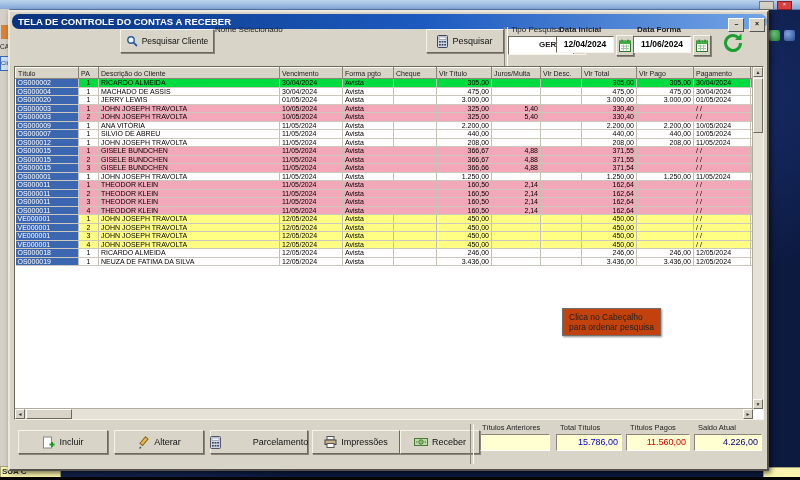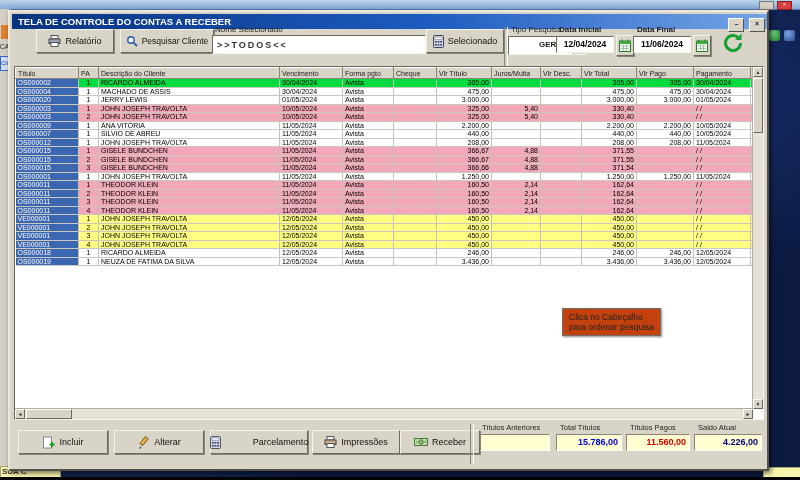--- a/index.html
+++ b/index.html
@@ -35,21 +35,21 @@
   .taskbar{position:absolute;left:0;top:477px;width:800px;height:3px;background:#050505;z-index:1;}
   .deskfrag{position:absolute;width:11px;height:11px;z-index:1;border-radius:2px;}
   #deskfrag1{left:769px;top:30px;background:radial-gradient(circle at 35% 35%,#6fd67f,#1f7a2f);}
   #deskfrag2{left:784px;top:30px;background:radial-gradient(circle at 35% 35%,#7fa4e0,#2a4a90);}
   
   .win{position:absolute;left:8px;top:10px;width:757px;height:457px;background:#d8d4c8;
     border:2px solid;border-color:#ece8de #55504a #55504a #ece8de;z-index:5;
     box-shadow:2px 2px 5px rgba(0,0,0,.55);}
   .titlebar{position:absolute;left:2px;top:2px;width:749px;height:15px;
     background:linear-gradient(90deg,#08337e 0%,#1d5bc0 55%,#74a4e6 100%);
-    color:#fff;font-size:9.5px;font-weight:bold;line-height:15px;padding-left:6px;}
+    color:#fff;font-size:9.5px;font-weight:bold;line-height:15px;padding-left:6px;border-radius:7px;}
   .winbtns{position:absolute;right:2px;top:1px;}
   .wbtn{display:inline-block;width:14px;height:12px;margin-left:2px;background:#d8d4c8;
     border:1px solid;border-color:#fff #555 #555 #fff;font-size:7px;line-height:10px;
     text-align:center;color:#111;font-weight:bold;}
   
   .btn3d{position:absolute;display:flex;align-items:center;justify-content:center;gap:4px;
     background:#d8d4c8;border:1px solid;border-color:#f6f3ea #6d685c #6d685c #f6f3ea;
     box-shadow:1px 1px 0 #8a8578;font-size:9px;color:#111;cursor:pointer;}
   #btn-report{left:26px;top:17px;width:76px;height:22px;}
   #btn-searchclient{left:110px;top:17px;width:92px;height:22px;font-size:8.5px;}
@@ -110,21 +110,21 @@
     z-index:9;line-height:10px;white-space:nowrap;}
   
   .fbtn{top:418px;height:22px;}
   #btn-incluir{left:8px;width:88px;} #btn-alterar{left:104px;width:88px;}
   #btn-parcelamento{left:200px;width:96px;gap:32px;} #btn-impressoes{left:302px;width:86px;}
   #btn-receber{left:390px;width:78px;align-items:center;}
   #fsep{left:460px;top:412px;height:40px;}
   #summary{position:absolute;left:466px;top:408px;width:288px;height:47px;}
   .sumlbl{position:absolute;top:3px;font-size:7.5px;color:#222;white-space:nowrap;}
   .sumbox{position:absolute;top:14px;height:17px;background:#ffffd2;border:1px solid;
-    border-color:#8a8578 #fff #fff #8a8578;font-size:9px;font-weight:bold;text-align:right;
+    border-color:#8a8578 #fff #fff #8a8578;font-size:9px;font-weight:normal;text-align:right;
     line-height:15px;padding:0 3px;box-sizing:border-box;color:#111;}
   #lbl-prev{left:6px}  #box-prev{left:4px;width:70px}
   #lbl-total{left:84px} #box-total{left:80px;width:66px;color:var(--total-col)}
   #lbl-paid{left:154px} #box-paid{left:150px;width:64px;color:var(--paid-col)}
   #lbl-bal{left:222px}  #box-bal{left:218px;width:68px;color:var(--bal-col)}
   .icon{display:inline-block;flex:none;}
 </style>
 </head>
 <body>
 
@@ -145,51 +145,42 @@
 
 <div class="win">
   <div class="titlebar">
     <span>TELA DE CONTROLE DO CONTAS A RECEBER</span>
     <span class="winbtns">
       <span class="wbtn">–</span>
       <span class="wbtn">×</span>
     </span>
   </div>
 
-  <div class="btn3d" id="btn-report">
-    <svg class="icon" width="13" height="12" viewBox="0 0 13 12">
-        <rect x="3" y="0.5" width="7" height="3.5" fill="#f2f2f2" stroke="#555"></rect>
-        <rect x="1" y="4" width="11" height="4.5" fill="#9aa4b4" stroke="#444"></rect>
-        <rect x="3" y="7.5" width="7" height="4" fill="#fff" stroke="#555"></rect>
-      </svg>
-    <span>Relatório</span>
-  </div>
   <div class="btn3d" id="btn-searchclient">
     <svg class="icon" width="12" height="12" viewBox="0 0 12 12">
         <circle cx="5" cy="5" r="3.2" fill="#eef4ff" stroke="#2a5aa8" stroke-width="1.4"></circle>
         <line x1="7.6" y1="7.6" x2="11" y2="11" stroke="#2a5aa8" stroke-width="1.8"></line>
       </svg>
     <span>Pesquisar Cliente</span>
   </div>
   <span class="minilbl" id="lbl-nome">Nome Selecionado</span>
-  <input id="input-nome" value="&gt;&gt;TODOS&lt;&lt;" style="">
   <div class="btn3d" id="btn-recalc">
     <svg class="icon" width="11" height="13" viewBox="0 0 11 13">
         <rect x="0.5" y="0.5" width="10" height="12" rx="1" fill="#cdd8ec" stroke="#445"></rect>
         <rect x="2" y="2" width="7" height="2.5" fill="#fff" stroke="#667" stroke-width="0.5"></rect>
         <g fill="#445">
           <rect x="2" y="6" width="1.8" height="1.6"></rect>
           <rect x="4.6" y="6" width="1.8" height="1.6"></rect>
           <rect x="7.2" y="6" width="1.8" height="1.6"></rect>
           <rect x="2" y="9" width="1.8" height="1.6"></rect>
           <rect x="4.6" y="9" width="1.8" height="1.6"></rect>
           <rect x="7.2" y="9" width="1.8" height="1.6"></rect>
         </g>
       </svg>
-    <span>Selecionado</span>
+    <span>Pesquisar</span>
   </div>
   <div class="vsep" id="vsep1"></div>
   <span class="minilbl" id="lbl-tipo">Tipo Pesquisa</span>
   <div id="combo-tipo">
     <span class="combo-val">GERAL</span>
     <span class="combo-arrow">▼</span>
   </div>
   <span class="minilbl" id="lbl-dini">Data Inicial</span>
   <div class="datebox" id="date-ini">12/04/2024</div>
   <div class="btn3d calbtn" id="cal-ini">
@@ -199,21 +190,21 @@
         <line x1="3" y1="0.5" x2="3" y2="3" stroke="#2a7a2a"></line>
         <line x1="9" y1="0.5" x2="9" y2="3" stroke="#2a7a2a"></line>
         <g stroke="#9cc79c">
           <line x1="2" y1="7" x2="10" y2="7"></line>
           <line x1="2" y1="9.5" x2="10" y2="9.5"></line>
           <line x1="4.5" y1="5.5" x2="4.5" y2="11.5"></line>
           <line x1="7.5" y1="5.5" x2="7.5" y2="11.5"></line>
         </g>
       </svg>
   </div>
-  <span class="minilbl" id="lbl-dfin">Data Final</span>
+  <span class="minilbl" id="lbl-dfin">Data Forma</span>
   <div class="datebox" id="date-fin">11/06/2024</div>
   <div class="btn3d calbtn" id="cal-fin">
     <svg class="icon" width="12" height="13" viewBox="0 0 12 13">
         <rect x="0.5" y="2" width="11" height="10.5" fill="#fff" stroke="#2a7a2a"></rect>
         <rect x="0.5" y="2" width="11" height="3" fill="#3faf3f"></rect>
         <line x1="3" y1="0.5" x2="3" y2="3" stroke="#2a7a2a"></line>
         <line x1="9" y1="0.5" x2="9" y2="3" stroke="#2a7a2a"></line>
         <g stroke="#9cc79c">
           <line x1="2" y1="7" x2="10" y2="7"></line>
           <line x1="2" y1="9.5" x2="10" y2="9.5"></line>

